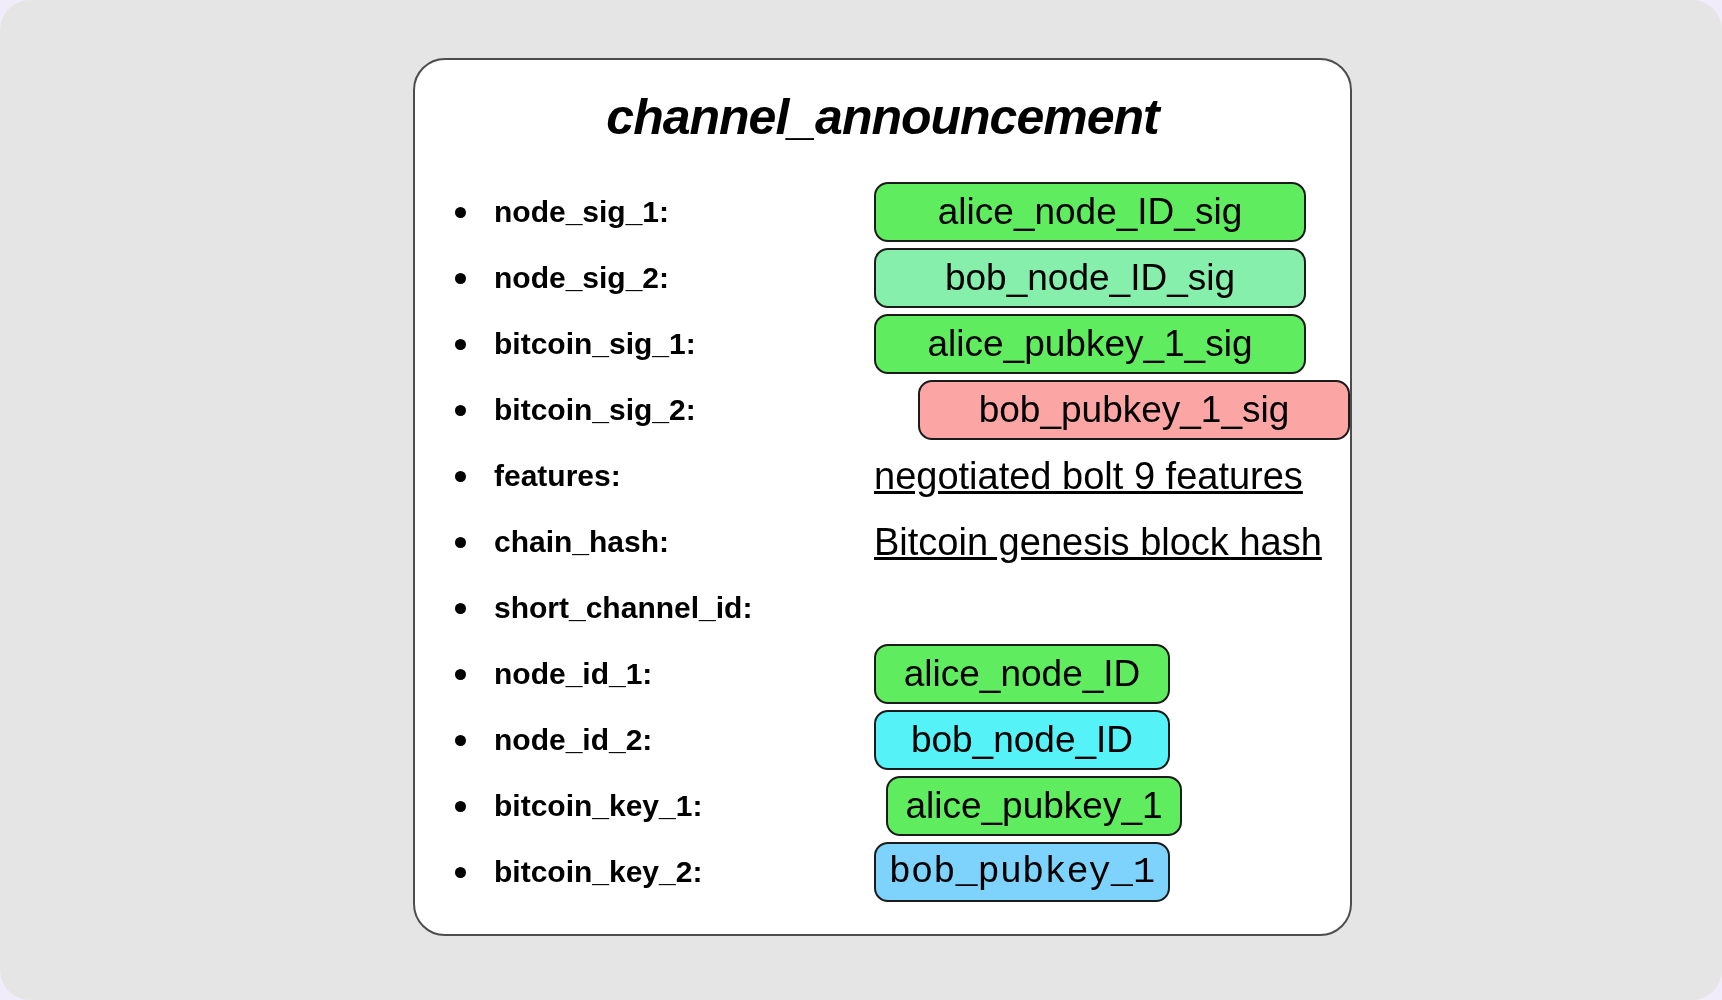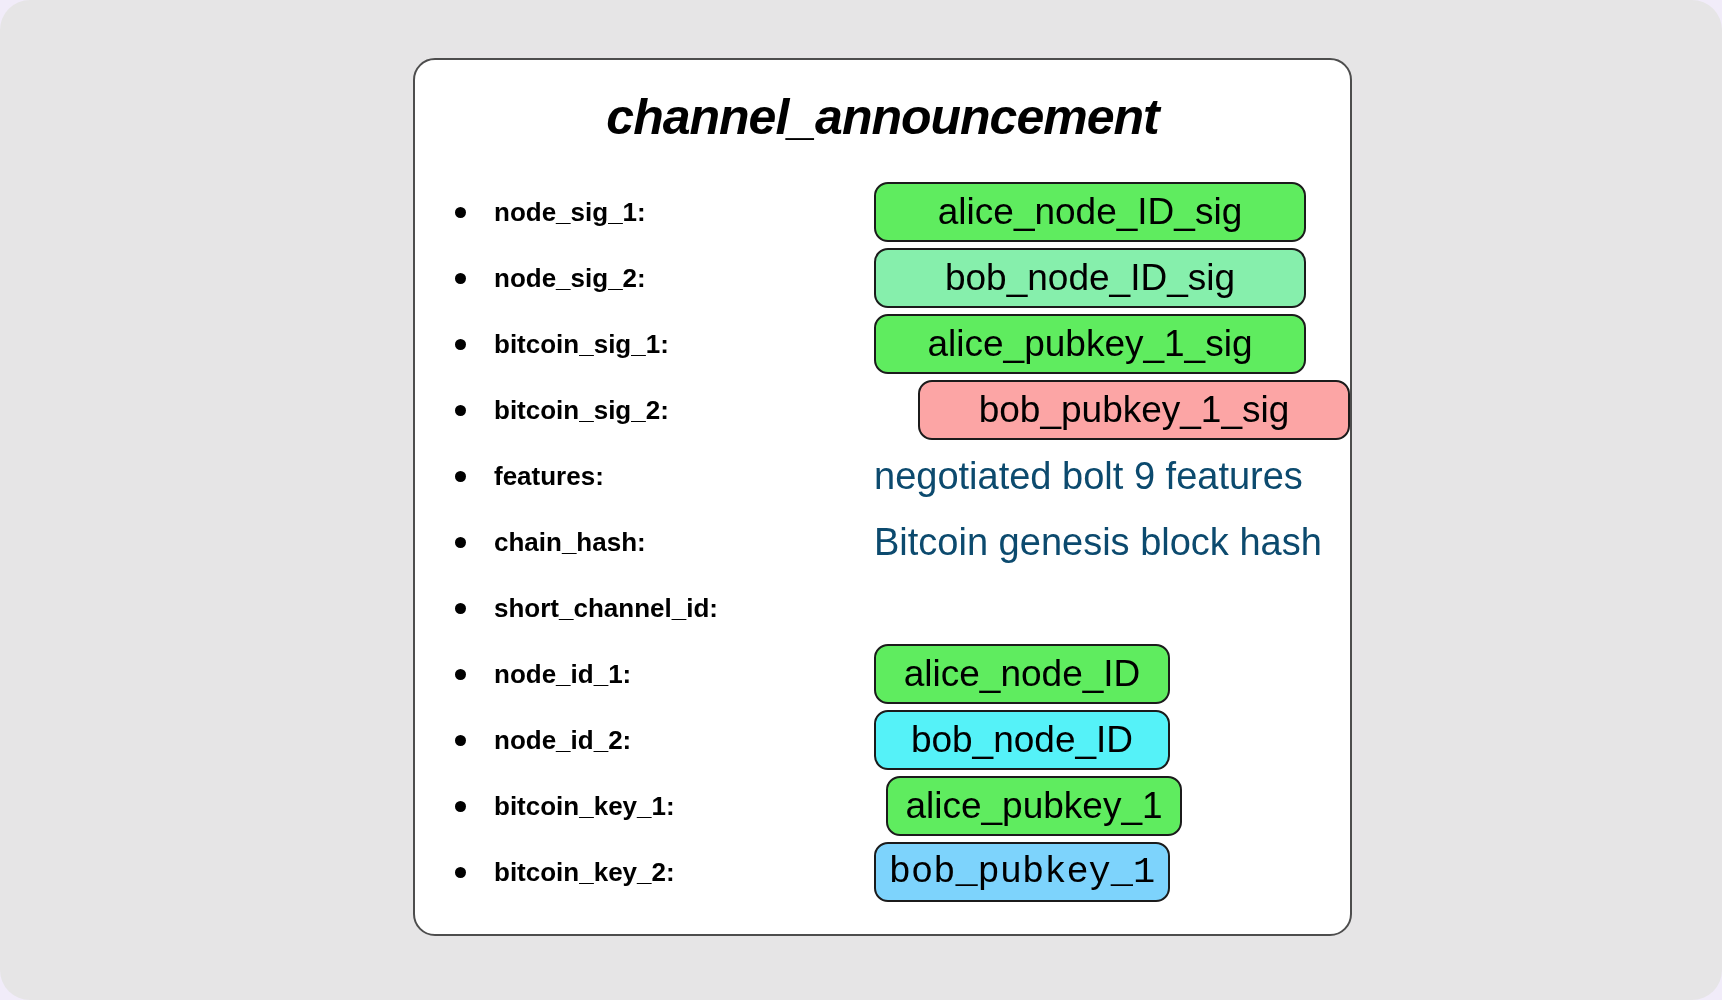--- a/index.html
+++ b/index.html
@@ -14,21 +14,21 @@
     position: absolute; inset: 0;
     background: #e6e5e6;
     border-radius: 30px;
   }
   .card {
     position: absolute;
     left: 413px; top: 58px;
     width: 939px; height: 878px;
     background: #ffffff;
     border: 2px solid #4d4d4d;
-    border-radius: 22px;
+    border-radius: 32px;
     box-sizing: border-box;
   }
   .card-title {
     position: absolute;
     left: 0; right: 0; top: 28px;
     text-align: center;
     font-size: 50px;
     font-weight: 700;
     font-style: italic;
     letter-spacing: -1px;
@@ -54,30 +54,31 @@
   }
   .bullet {
     width: 11px; height: 11px;
     border-radius: 50%;
     background: #000;
     display: inline-block;
   }
   .label {
     width: 380px;
     flex: none;
-    font-size: 26px;
+    font-size: 30px;
     font-weight: 700;
     color: #000;
     white-space: nowrap;
   }
   .value-cell { flex: 1; display: flex; align-items: center; }
   .text-value {
     font-size: 38px;
-    color: #0c4a6e;
+    color: #000000;
     white-space: nowrap;
+    text-decoration: underline;
   }
   .box {
     height: 60px;
     border: 2px solid #1b1b1b;
     border-radius: 14px;
     box-sizing: border-box;
     display: flex;
     align-items: center;
     justify-content: center;
     font-size: 37px;

